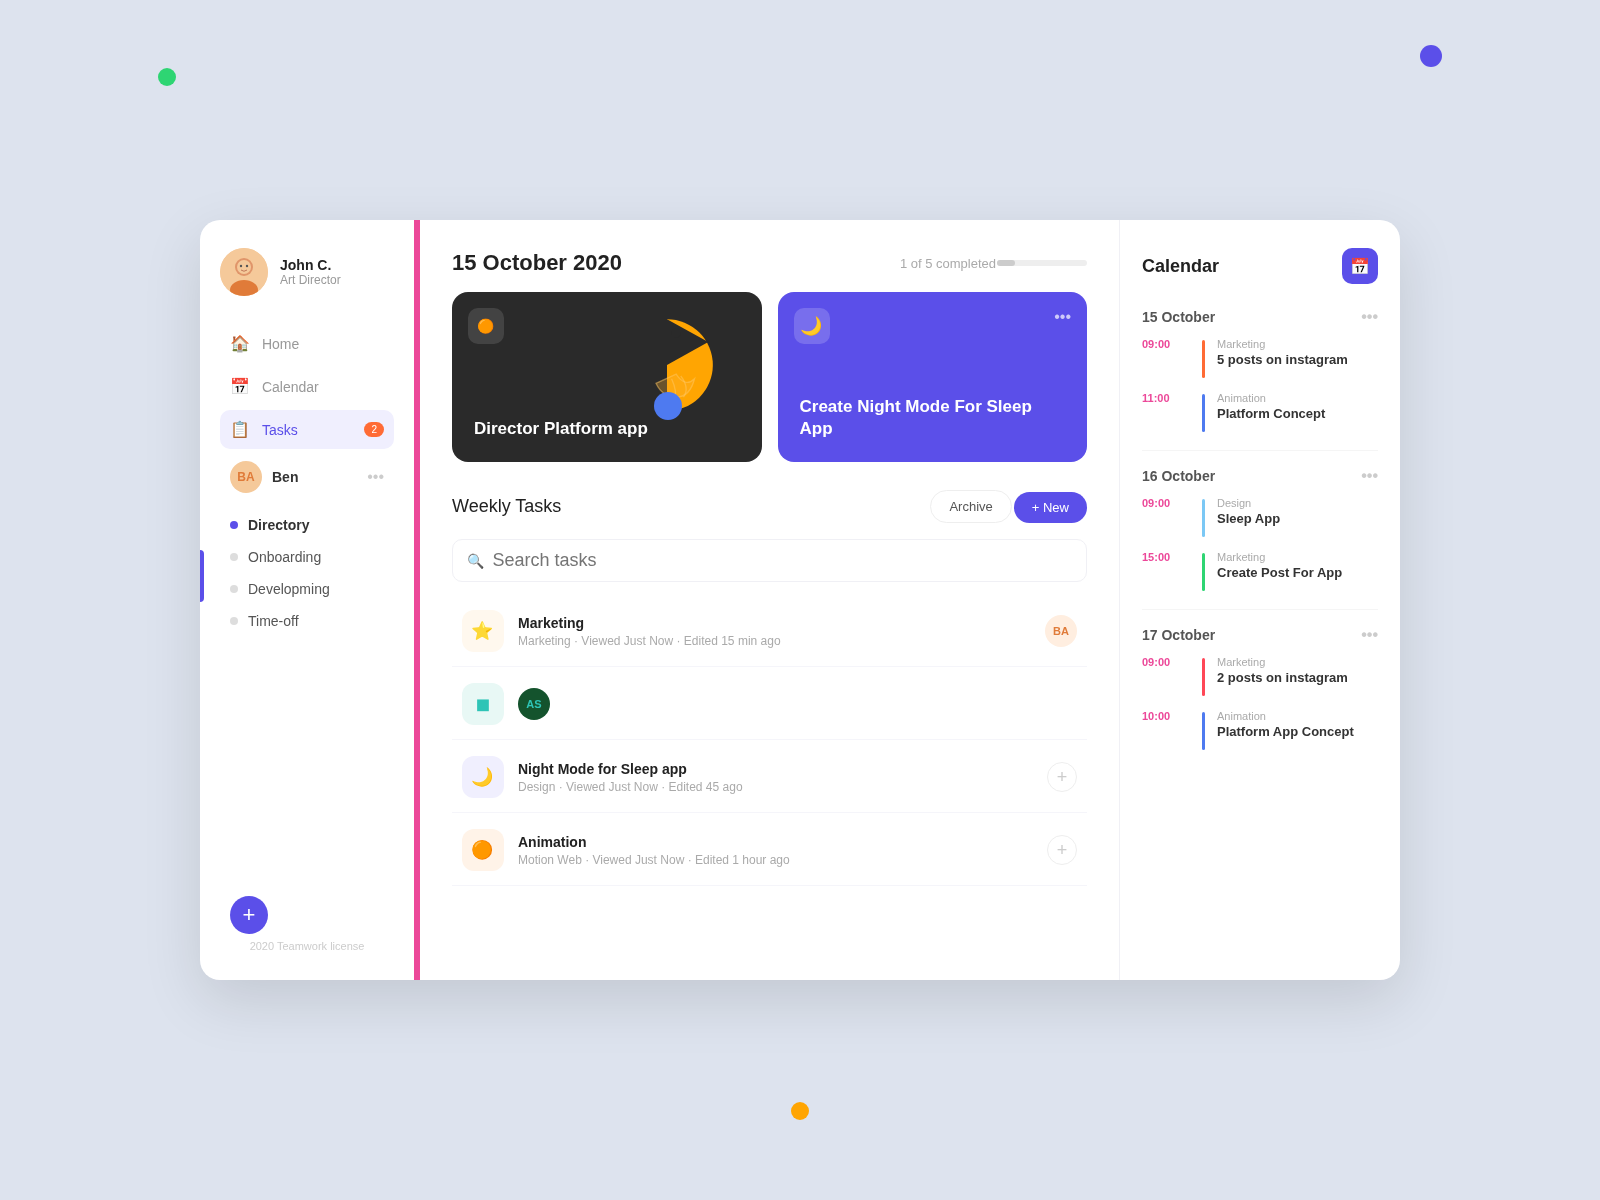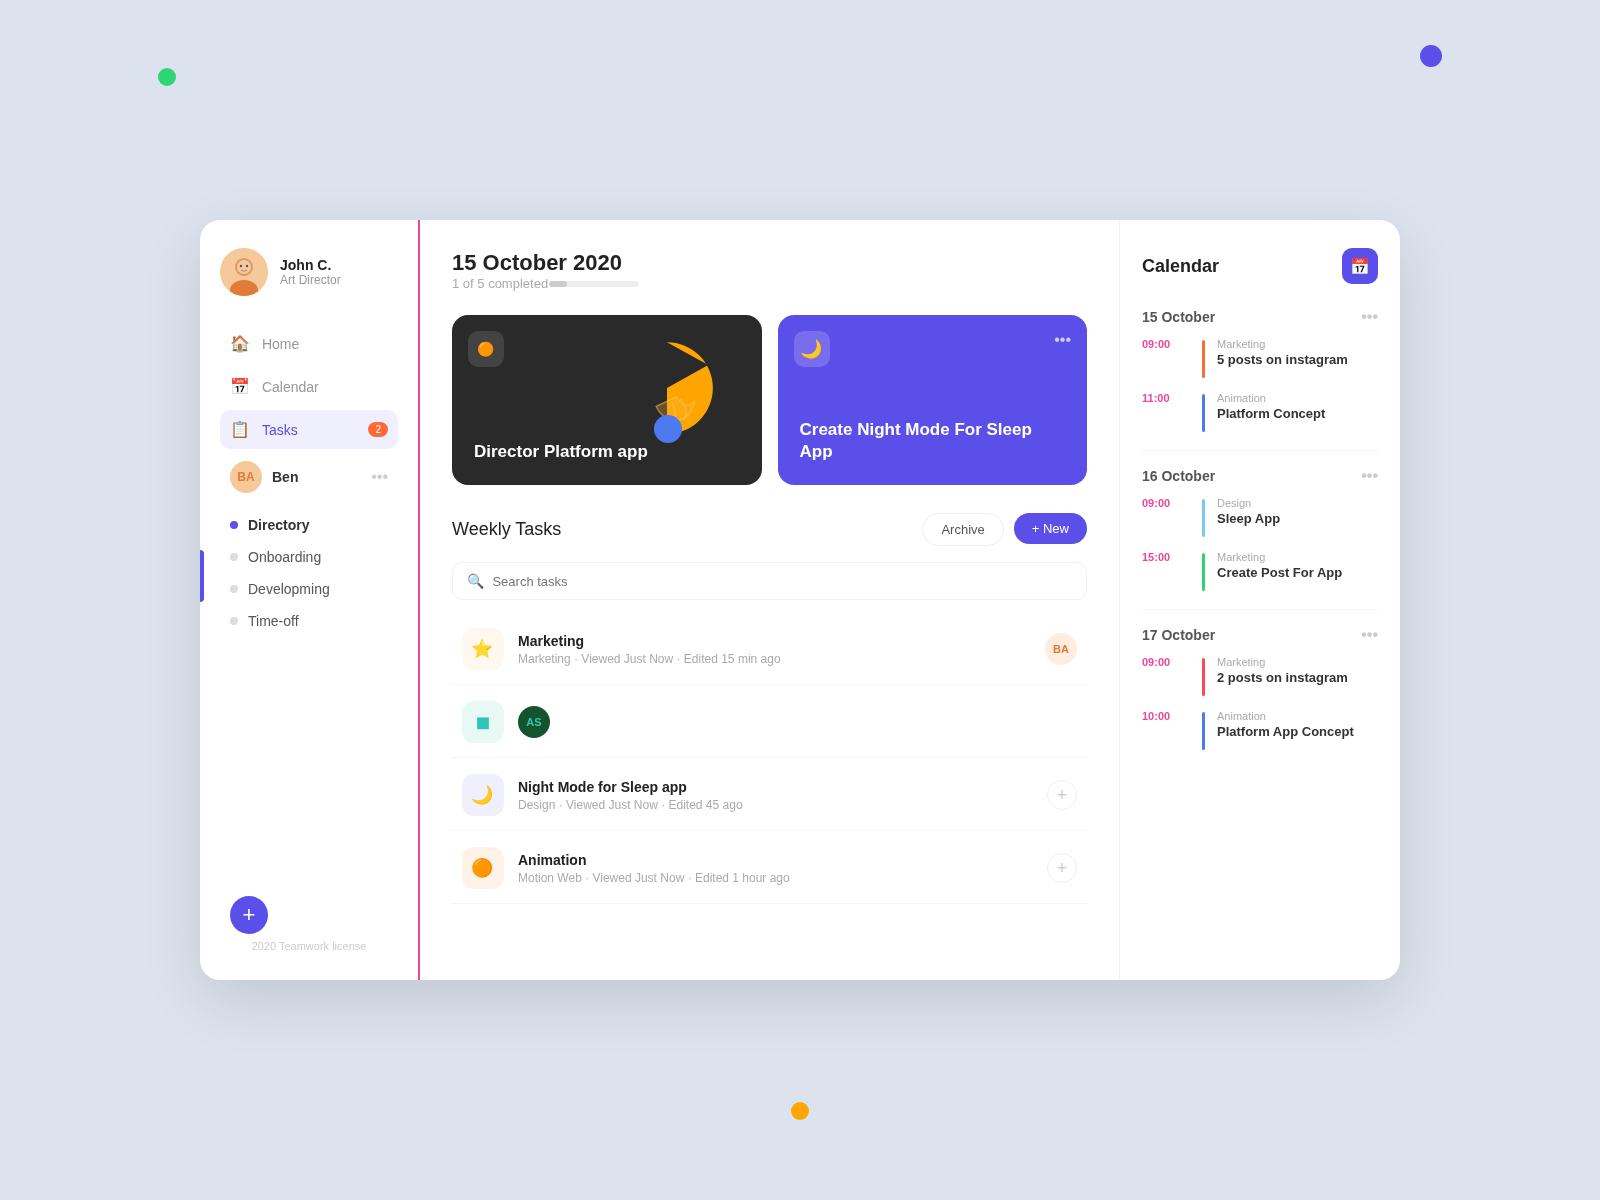--- a/index.html
+++ b/index.html
@@ -28,21 +28,21 @@
       display: flex;
       box-shadow: 0 20px 60px rgba(0,0,0,0.12);
       overflow: hidden;
       position: relative;
     }
 
     
     .sidebar {
       width: 220px;
       min-width: 220px;
-      border-right: 2px solid #ec4899;
+      border-right: 6px solid #ec4899;
       display: flex;
       flex-direction: column;
       padding: 28px 20px;
       position: relative;
     }
     .sidebar-active-bar {
       position: absolute;
       left: 0;
       top: 330px;
       width: 4px;
@@ -146,24 +146,23 @@
     
     .main-content {
       flex: 1;
       padding: 30px 32px;
       overflow-y: auto;
       border-right: 1px solid #f0f0f5;
     }
 
     .main-header {
       display: flex;
-      align-items: flex-start;
+      align-items: center;
       justify-content: space-between;
-      margin-bottom: 24px;
-      flex-direction: column;
+      margin-bottom: 16px;
     }
     .main-date { font-size: 22px; font-weight: 700; color: #222; }
     .progress-info {
       display: flex;
       align-items: center;
       gap: 1px;
       font-size: 13px;
       color: #aaa;
     }
     .progress-bar-bg {
@@ -271,21 +270,21 @@
     }
 
     
     .weekly-tasks-header {
       display: flex;
       align-items: center;
       justify-content: space-between;
       margin-bottom: 16px;
     }
     .weekly-tasks-title { font-size: 18px; font-weight: 400; color: #222; }
-    .tasks-actions { display: flex; gap: 10px; align-items: flex-start; }
+    .tasks-actions { display: flex; gap: 2px; align-items: flex-end; }
     .btn-archive {
       padding: 8px 18px;
       border: 1.5px solid #eee;
       border-radius: 22px;
       font-size: 13px;
       font-weight: 500;
       color: #555;
       background: #fff;
       cursor: pointer;
     }
@@ -308,21 +307,21 @@
       align-items: center;
       gap: 8px;
       padding: 10px 14px;
       border: 1.5px solid #f0f0f5;
       border-radius: 10px;
       margin-bottom: 14px;
     }
     .search-input {
       border: none;
       outline: none;
-      font-size: 13px;
+      font-size: 18px;
       color: #c2410c;
       background: transparent;
       width: 100%;
     }
 
     .task-list { display: flex; flex-direction: column; gap: 2px; }
     .task-item {
       display: flex;
       align-items: center;
       gap: 14px;

